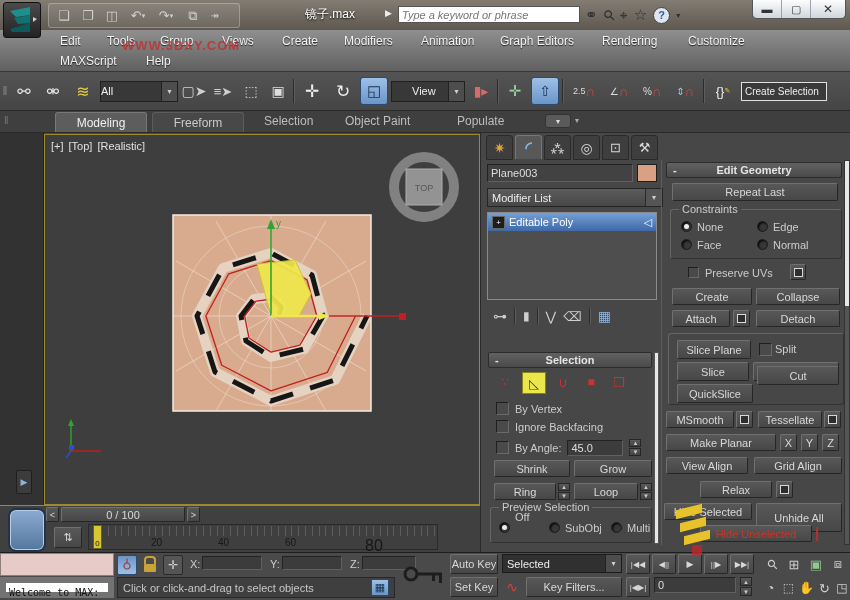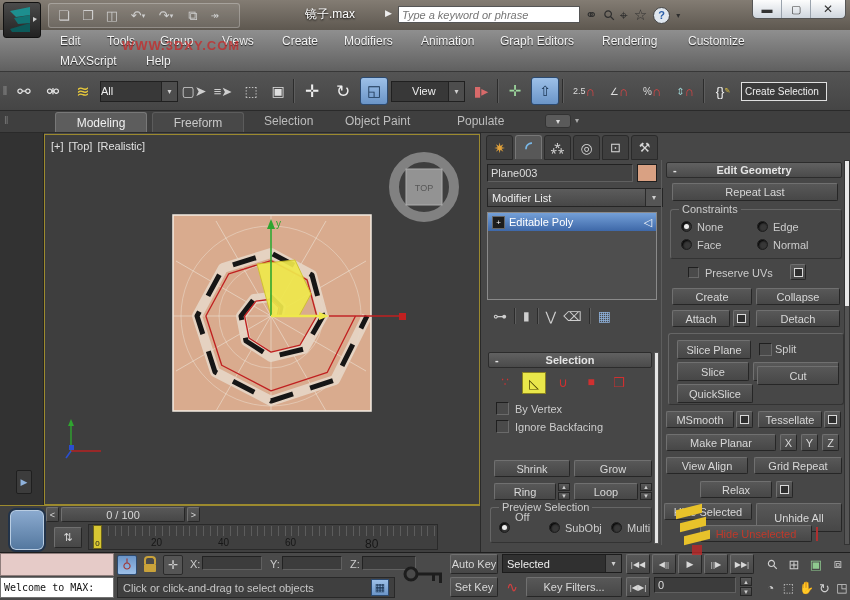--- a/index.html
+++ b/index.html
@@ -251,20 +251,29 @@
     <span class="ico" style="width:22px;height:20px;color:#d03030;font-size:13px">❒</span>
   </div>
   <div class="ab" style="left:496px;top:402px;display:flex;align-items:center;gap:6px">
     <span class="chk"></span>
     <span class="lbl">By Vertex</span>
   </div>
   <div class="ab" style="left:496px;top:420px;display:flex;align-items:center;gap:6px">
     <span class="chk"></span>
     <span class="lbl">Ignore Backfacing</span>
   </div>
+  <div class="ab" style="left:496px;top:439px;display:flex;align-items:center;gap:6px">
+    <span class="chk"></span>
+    <span class="lbl">By Angle:</span>
+    <input class="inp" style="width: 48px; height: 14px;" value="45.0">
+    <span class="spin" style="height:17px">
+        <i>▲</i>
+        <i>▼</i>
+      </span>
+  </div>
   <div class="ab btn" style="left:494px;top:460px;width:76px;height:17px">Shrink</div>
   <div class="ab btn" style="left:574px;top:460px;width:78px;height:17px">Grow</div>
   <div class="ab btn" style="left:494px;top:483px;width:62px;height:17px">Ring</div>
   <span class="ab spin" style="left:558px;top:483px;height:17px">
       <i>▲</i>
       <i>▼</i>
     </span>
   <div class="ab btn" style="left:574px;top:483px;width:64px;height:17px">Loop</div>
   <span class="ab spin" style="left:640px;top:483px;height:17px">
       <i>▲</i>
@@ -325,21 +334,21 @@
     </div>
   <div class="ab btn" style="left:758px;top:411px;width:64px;height:17px">Tessellate</div>
   <div class="ab btn" style="left:824px;top:411px;width:17px;height:17px">
       <span class="sq"></span>
     </div>
   <div class="ab btn" style="left:666px;top:434px;width:110px;height:17px">Make Planar</div>
   <div class="ab btn" style="left:780px;top:434px;width:17px;height:17px">X</div>
   <div class="ab btn" style="left:801px;top:434px;width:17px;height:17px">Y</div>
   <div class="ab btn" style="left:822px;top:434px;width:17px;height:17px">Z</div>
   <div class="ab btn" style="left:666px;top:457px;width:82px;height:17px">View Align</div>
-  <div class="ab btn" style="left:754px;top:457px;width:88px;height:17px">Grid Repeat</div>
+  <div class="ab btn" style="left:754px;top:457px;width:88px;height:17px">Grid Align</div>
   <div class="ab btn" style="left:700px;top:481px;width:72px;height:17px">Relax</div>
   <div class="ab btn" style="left:776px;top:481px;width:17px;height:17px">
       <span class="sq"></span>
     </div>
   <div class="ab btn" style="left:664px;top:503px;width:88px;height:17px">Hide Selected</div>
   <div class="ab btn" style="left:756px;top:503px;width:86px;height:29px">Unhide All</div>
   <div class="ab btn" style="left:700px;top:525px;width:112px;height:17px;color:#c0392b">Hide Unselected</div>
   <div class="ab" style="left:676px;top:505px;width:36px;height:46px;z-index:6">
     <div style="position:absolute;left:0;top:2px;width:26px;height:9px;background:#e8c22a;transform:skewY(-14deg)"></div>
     <div style="position:absolute;left:4px;top:15px;width:26px;height:9px;background:#e8c22a;transform:skewY(-14deg)"></div>
@@ -353,30 +362,30 @@
 
   <div class="ab" style="left:0;top:505px;width:480px;height:47px;background:#404040;border-top:1px solid #9c8a2e"></div>
   <div class="ab btn" style="left:46px;top:507px;width:13px;height:15px;font-size:9px">&lt;</div>
   <div class="ab btn" style="left:61px;top:507px;width:124px;height:15px">0 / 100</div>
   <div class="ab btn" style="left:187px;top:507px;width:13px;height:15px;font-size:9px">&gt;</div>
   <div class="ab" style="left:88px;top:524px;width:350px;height:26px;background:#3f3f3f;border:1px solid #2a2a2a">
     <div class="tick10" style="position:absolute;left:12px;top:1px;width:335px;height:10px"></div>
     <span class="ab" style="left:62px;top:12px;font-size:10px;color:#171717">20</span>
     <span class="ab" style="left:129px;top:12px;font-size:10px;color:#171717">40</span>
     <span class="ab" style="left:196px;top:12px;font-size:10px;color:#171717">60</span>
-    <span class="ab" style="left:276px;top:12px;font-size:12px;color:#171717">80</span>
+    <span class="ab" style="left:276px;top:12px;font-size:16px;color:#171717">80</span>
     <span class="ab" style="left:325px;top:28px;font-size:16px;color:#171717">100</span>
     <div class="ab" style="left:4px;top:0;width:9px;height:24px;background:#d8c733;border:1px solid #6b621a;color:#1a1a1a;font-size:8px;display:flex;align-items:flex-end;justify-content:center">0</div>
   </div>
   <div class="ab btn" style="left:54px;top:527px;width:28px;height:21px;font-size:11px">⇅</div>
   <div class="ab" style="left:8px;top:508px;width:38px;height:44px;border-radius:8px;background:linear-gradient(#8cabd0,#53779e);border:2px solid #223349;box-shadow:inset 0 0 0 1px #b9cde2"></div>
 
   <div class="ab" style="left:0;top:552px;width:850px;height:48px;background:#4a4a4a;border-top:1px solid #1e1e1e"></div>
   <div class="ab" style="left:0;top:553px;width:114px;height:23px;background:#e6cbc8;border:1px solid #8f7d7b"></div>
-  <div class="ab" style="left:0;top:577px;width:114px;height:21px;background:#ffffff;border:1px solid #737373;color:#111;font-size:10px;font-family:'DejaVu Sans Mono',monospace;line-height:20px;padding-left:3px">Welcome to MAX:</div>
+  <div class="ab" style="left:0;top:577px;width:114px;height:21px;background:#ffffff;border:6px solid #737373;color:#111;font-size:10px;font-family:'DejaVu Sans Mono',monospace;line-height:20px;padding-left:3px">Welcome to MAX:</div>
   <div class="ab ico" style="left:117px;top:555px;width:20px;height:20px;background:linear-gradient(#9dc0e8,#6b95c8);border:1px solid #2c4a70;border-radius:2px;color:#a03c3c;font-size:13px;transform:rotate(180deg)">⚲</div>
   <div class="ab" style="left:141px;top:555px;width:18px;height:20px">
     <div style="width:8px;height:6px;border:2px solid #c9a23a;border-bottom:none;border-radius:4px 4px 0 0;margin:1px auto 0"></div>
     <div style="width:12px;height:8px;background:#c9a23a;margin:0 auto;border-radius:1px"></div>
   </div>
   <div class="ab ico" style="left:163px;top:555px;width:20px;height:20px;background:#555;border:1px solid #2a2a2a;border-radius:2px;font-size:12px">✛</div>
   <span class="ab lbl" style="left:190px;top:558px">X:</span>
   <input class="ab inp" style="left: 202px; top: 556px; width: 60px; height: 14px;">
   <span class="ab lbl" style="left:270px;top:558px">Y:</span>
   <input class="ab inp" style="left: 282px; top: 556px; width: 60px; height: 14px;">

